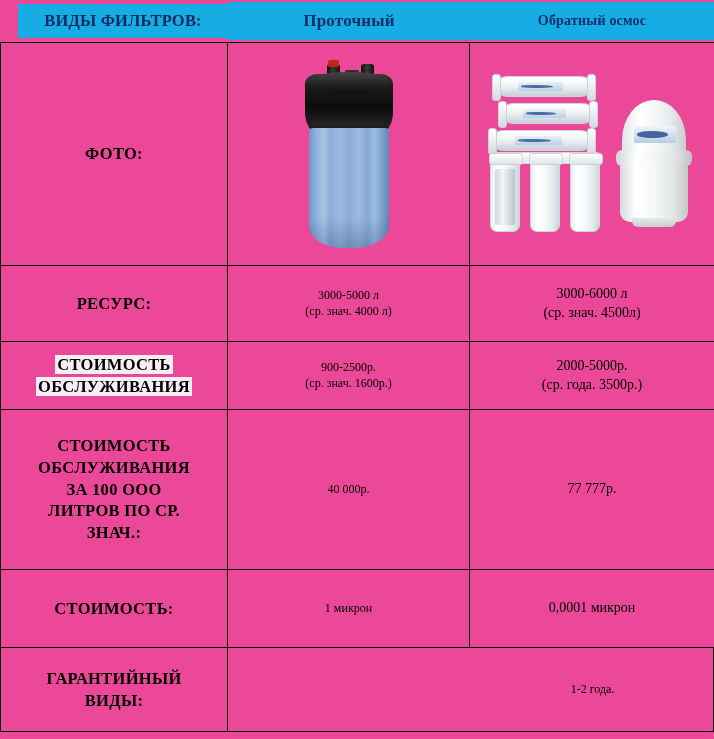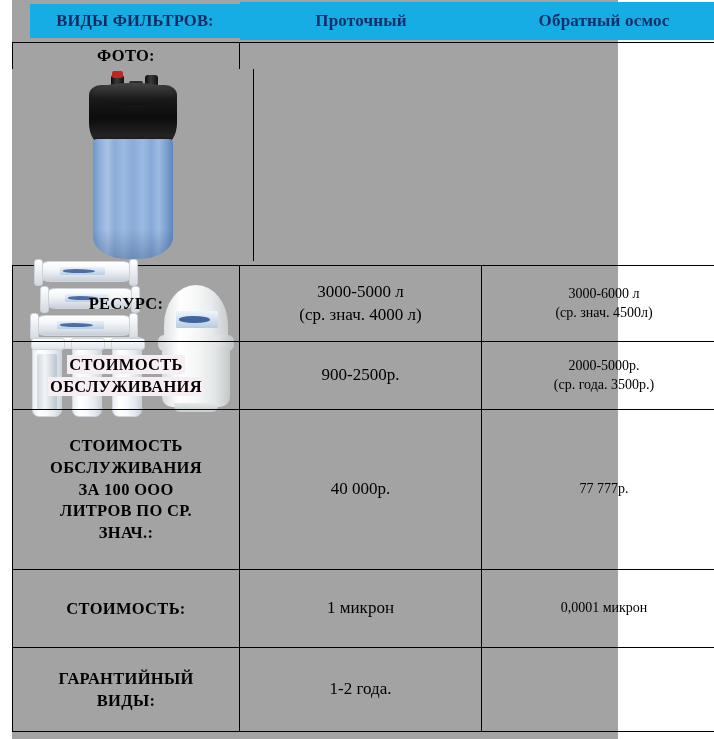--- a/index.html
+++ b/index.html
@@ -10,24 +10,23 @@
   body {
     width: 714px;
     height: 739px;
     overflow: hidden;
     font-family: "Liberation Serif", "DejaVu Serif", serif;
     color: #000000;
   }
 
   .sheet {
     position: relative;
-    width: 606px;
+    width: 714px;
     height: 739px;
-    background: #a3a3a3;
-    margin-left: 12px;
+    background: #ec4899;
   }
 
   
   .header-row {
     position: absolute;
     left: 0;
     top: 0;
     width: 714px;
     height: 42px;
     display: flex;
@@ -55,40 +54,40 @@
   .hcell-2 {
     width: 242px;
     margin-top: 2px;
     height: 38px;
     font-size: 17px;
   }
   .hcell-3 {
     flex: 1;
     margin-top: 2px;
     height: 38px;
-    font-size: 17px;
+    font-size: 14px;
   }
 
   
   .grid {
     position: absolute;
     left: 0;
     top: 42px;
     width: 714px;
     height: 697px;
   }
   .row {
     position: absolute;
     left: 0;
     width: 714px;
     box-sizing: border-box;
     border-bottom: 1.6px solid #000;
     display: flex;
   }
-  .row.first { border-top: 1.6px solid #000; flex-direction: column; }
+  .row.first { border-top: 1.6px solid #000; }
 
   .cell {
     box-sizing: border-box;
     display: flex;
     align-items: center;
     justify-content: center;
     text-align: center;
     padding: 2px 6px;
     line-height: 1.32;
   }
@@ -96,21 +95,21 @@
     width: 228px;
     border-left: 1.6px solid #000;
     border-right: 1.6px solid #000;
     font-weight: bold;
     font-size: 16.5px;
     letter-spacing: .3px;
   }
   .c2 {
     width: 242px;
     border-right: 1.6px solid #000;
-    font-size: 17px;
+    font-size: 12px;
   }
   .c3 {
     width: 244px;
     font-size: 14px;
   }
 
   .stack { display: block; }
   .stack .ln { display: block; }
 
   .hl {
@@ -426,20 +425,21 @@
     <div class="row" style="top:300px;height:68px;">
       <div class="cell c1">
         <span class="stack">
           <span class="ln"><span class="hl">СТОИМОСТЬ</span></span>
           <span class="ln"><span class="hl">ОБСЛУЖИВАНИЯ</span></span>
         </span>
       </div>
       <div class="cell c2">
         <span class="stack">
           <span class="ln">900-2500р.</span>
+          <span class="ln">(ср. знач. 1600р.)</span>
         </span>
       </div>
       <div class="cell c3">
         <span class="stack">
           <span class="ln">2000-5000р.</span>
           <span class="ln">(ср. года. 3500р.)</span>
         </span>
       </div>
     </div>
 
@@ -476,21 +476,21 @@
           <span class="ln">1 микрон</span>
         </span>
       </div>
       <div class="cell c3">
         <span class="stack">
           <span class="ln">0,0001 микрон</span>
         </span>
       </div>
     </div>
 
-    <div class="row" style="top:606px;height:84px;">
+    <div class="row" style="top:606px;height:84px;justify-content:space-between;">
       <div class="cell c1">
         <span class="stack">
           <span class="ln">ГАРАНТИЙНЫЙ</span>
           <span class="ln">ВИДЫ:</span>
         </span>
       </div>
       <div class="cell c2">
         <span class="stack">
           <span class="ln">1-2 года.</span>
         </span>

